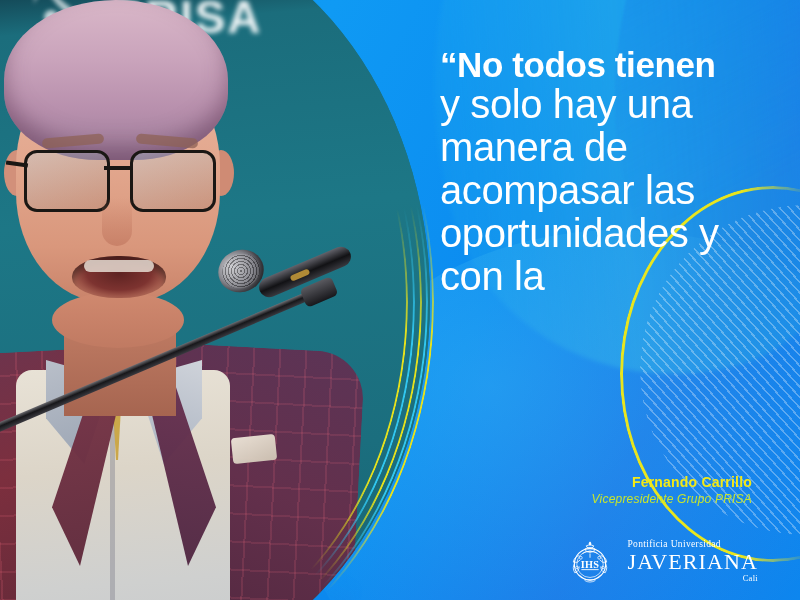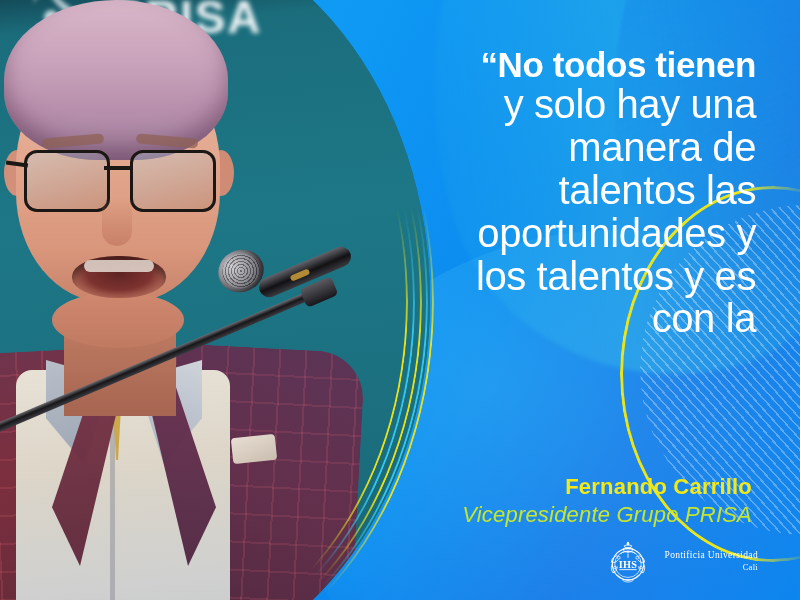--- a/index.html
+++ b/index.html
@@ -146,28 +146,28 @@
   .arc-ring{position:absolute;border-radius:50%;border-style:solid;background:transparent;
     -webkit-mask-image:linear-gradient(30deg,transparent 0 34%,#000 46%,#000 62%,transparent 74%);
             mask-image:linear-gradient(30deg,transparent 0 34%,#000 46%,#000 62%,transparent 74%);}
   .ar1{inset:-2px;border-width:2.6px;border-color:#e7e21c;}
   .ar2{inset:4px;border-width:2.2px;border-color:#32c7f0;}
   .ar3{inset:10px;border-width:2.4px;border-color:#e7e21c;}
   .ar4{inset:17px;border-width:2.2px;border-color:#32c7f0;}
   .ar5{inset:24px;border-width:2.2px;border-color:#e7e21c;}
 
   
-  .quote{position:absolute;right:44px;top:46px;width:316px;text-align:right;color:#ffffff;}
+  .quote{position:absolute;right:44px;top:46px;width:316px;text-align:left;color:#ffffff;}
   .q-line{line-height:1.07;letter-spacing:-.4px;}
   .q-strong{font-weight:700;font-size:35px;}
   .q-light{font-weight:300;font-size:40px;}
 
   .attrib{position:absolute;right:48px;top:474px;width:340px;text-align:right;}
-  .attrib-name{font-weight:700;font-size:22px;color:#f3e916;letter-spacing:.2px;}
-  .attrib-role{font-style:italic;font-weight:400;font-size:22px;color:#c6e52e;letter-spacing:.2px;margin-top:2px;}
+  .attrib-name{font-weight:700;font-size:14px;color:#f3e916;letter-spacing:.2px;}
+  .attrib-role{font-style:italic;font-weight:400;font-size:12px;color:#c6e52e;letter-spacing:.2px;margin-top:2px;}
 
   
   .logo{position:absolute;right:42px;bottom:12px;display:flex;align-items:center;gap:10px;}
   .crest{position:relative;width:54px;height:54px;flex:0 0 54px;}
   .logo-txt{color:#ffffff;font-family:"Liberation Serif",serif;line-height:1;}
   .logo-l1{font-size:9.5px;letter-spacing:.35px;margin-bottom:2px;text-align:left;}
   .logo-l2{font-size:22px;letter-spacing:1.1px;font-weight:400;text-align:left;}
   .logo-l3{font-size:8.5px;text-align:right;margin-top:1px;letter-spacing:.3px;}
 </style>
 </head>
@@ -249,23 +249,22 @@
       <span class="arc-ring ar3"></span>
       <span class="arc-ring ar4"></span>
       <span class="arc-ring ar5"></span>
     </div>
   </div>
 
   <div class="quote">
     <div class="q-line q-strong">“No todos tienen</div>
     <div class="q-line q-light">y solo hay una</div>
     <div class="q-line q-light">manera de</div>
-    <div class="q-line q-light">talentos las</div>
+    <div class="q-line q-light">acompasar las</div>
     <div class="q-line q-light">oportunidades y</div>
-    <div class="q-line q-light">los talentos y es</div>
     <div class="q-line q-light">con la</div>
   </div>
 
   <div class="attrib">
     <div class="attrib-name">Fernando Carrillo</div>
     <div class="attrib-role">Vicepresidente Grupo PRISA</div>
   </div>
 
   <div class="logo">
     <div class="crest">
@@ -288,17 +287,18 @@
           <circle cx="26" cy="62" r="2.4" stroke-width="1.3"></circle>
           <circle cx="74" cy="62" r="2.4" stroke-width="1.3"></circle>
           <line x1="50" y1="36" x2="50" y2="44" stroke-width="1.6"></line>
         </g>
         <text x="50" y="63" fill="#ffffff" font-family="Liberation Serif, serif" font-size="19" font-weight="700" text-anchor="middle" letter-spacing="0.5">IHS</text>
         <line x1="34" y1="66" x2="66" y2="66" stroke="#ffffff" stroke-width="1.6"></line>
       </svg>
     </div>
     <div class="logo-txt">
       <div class="logo-l1">Pontificia Universidad</div>
+      <div class="logo-l2">JAVERIANA</div>
       <div class="logo-l3">Cali</div>
     </div>
   </div>
 
 </div>
 
 </body></html>

